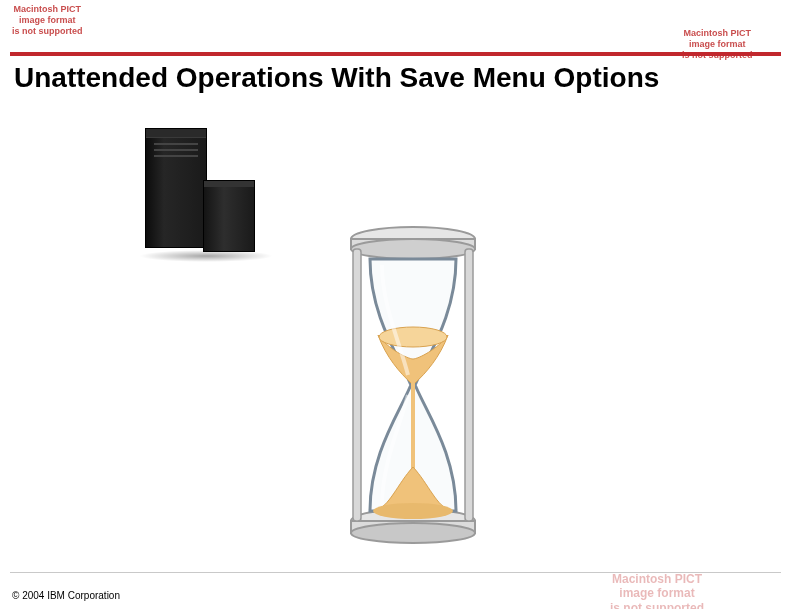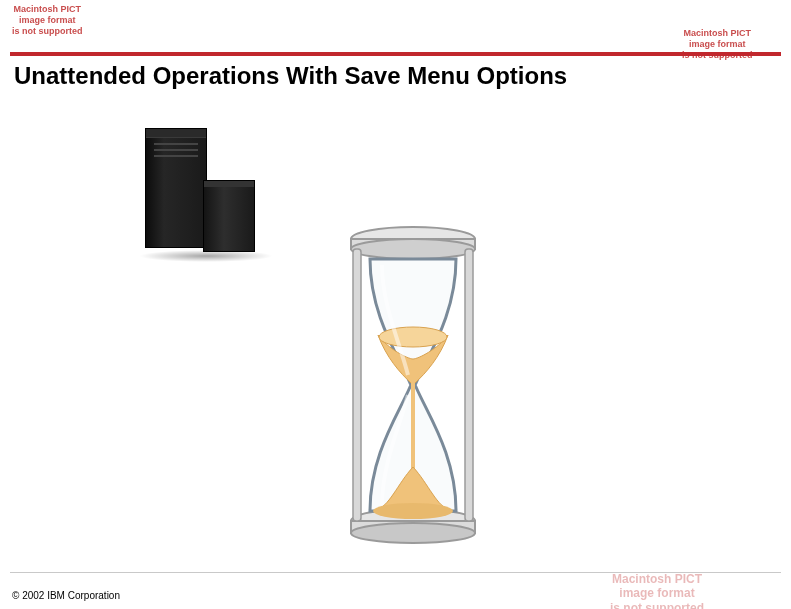--- a/index.html
+++ b/index.html
@@ -28,21 +28,21 @@
     top: 52px;
     left: 10px;
     right: 10px;
     height: 4px;
     background: #c1272d;
   }
   .title {
     position: absolute;
     top: 62px;
     left: 14px;
-    font-size: 24px;
+    font-size: 28px;
     font-weight: bold;
     color: #000000;
   }
   .footer {
     position: absolute;
     bottom: 8px;
     left: 12px;
     font-size: 10px;
     color: #000;
   }
@@ -196,13 +196,13 @@
              C90 258, 100 284, 112 284
              C112 292, 38 292, 38 284 Z" fill="#f0c27a" stroke="#d9a24f" stroke-width="1"></path>
     <ellipse cx="75" cy="286" rx="40" ry="8" fill="#e8b96d"></ellipse>
 
     <path d="M44 40 C44 80, 62 118, 70 150" fill="none" stroke="#ffffff" stroke-width="4" opacity="0.5"></path>
     <path d="M44 280 C44 240, 62 200, 70 170" fill="none" stroke="#ffffff" stroke-width="4" opacity="0.5"></path>
   </svg>
 </div>
 
 <div class="footer-rule"></div>
-<div class="footer">© 2002 IBM Corporation</div>
+<div class="footer">© 2004 IBM Corporation</div>
 
 </body></html>

